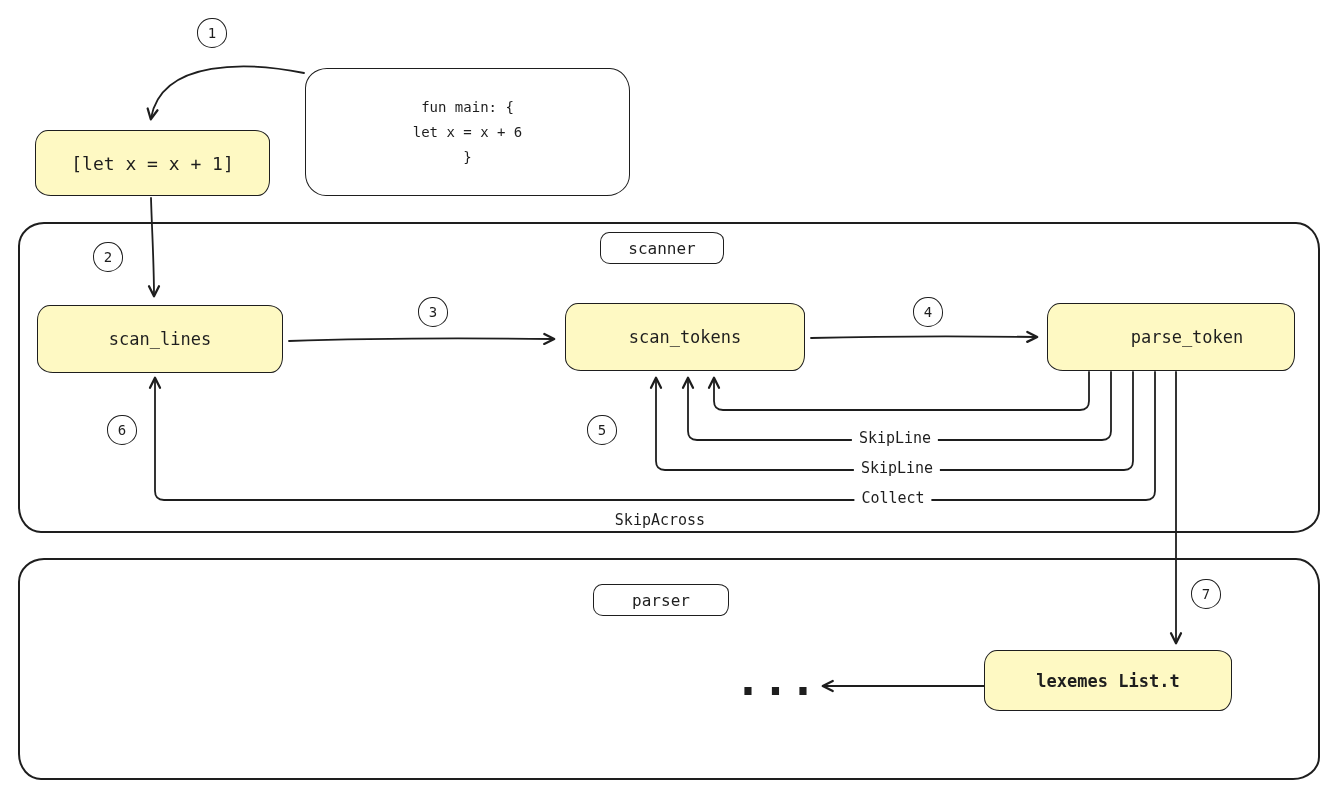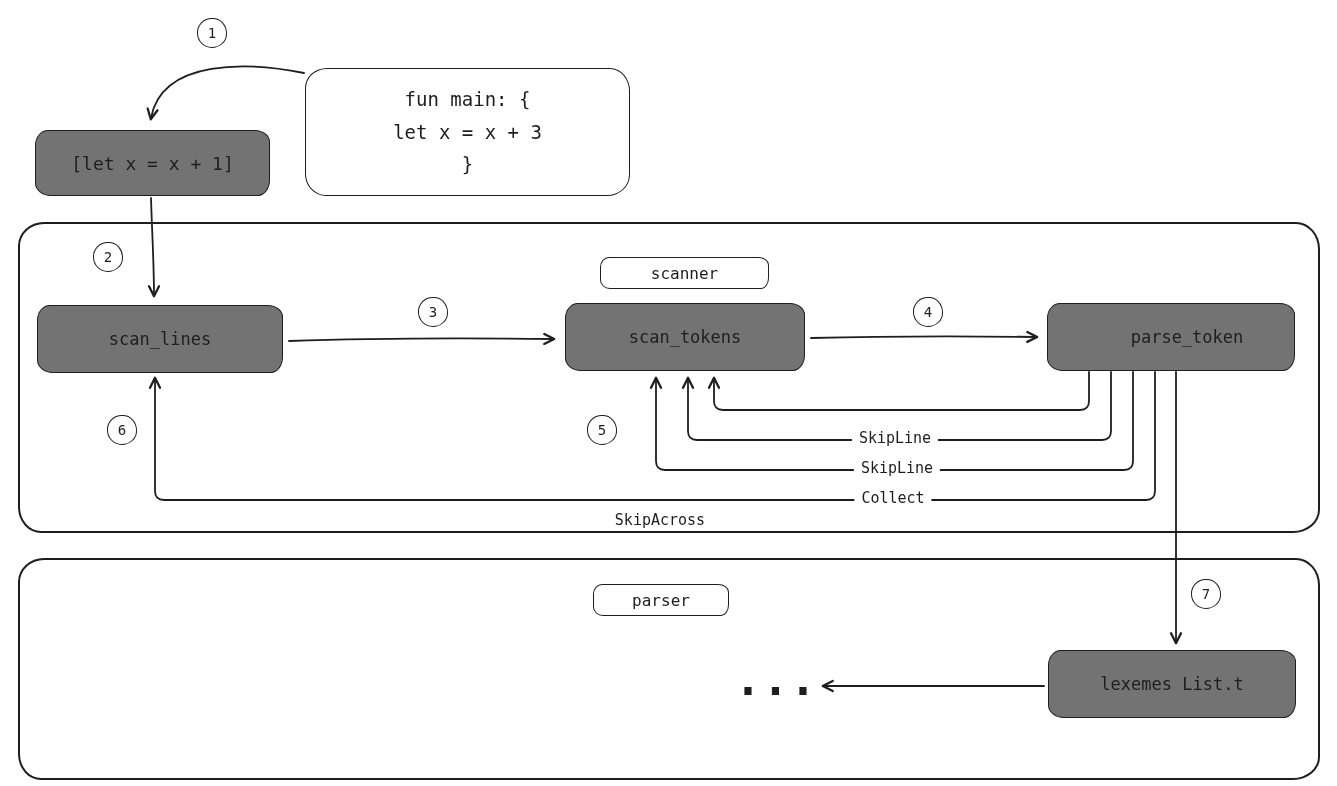--- a/index.html
+++ b/index.html
@@ -18,21 +18,21 @@
   }
   .wires {
     position: absolute;
     left: 0;
     top: 0;
     pointer-events: none;
   }
   .box {
     position: absolute;
     border: 1.8px solid #1e1e1e;
-    background: #737373;
+    background: #fef9c3;
     box-sizing: border-box;
     display: flex;
     align-items: center;
     justify-content: center;
     font-size: 17px;
   }
   .node {
     border-radius: 13px 15px 12px 16px / 15px 12px 16px 13px;
   }
   .container-frame {
@@ -57,21 +57,21 @@
     position: absolute;
     border: 1.8px solid #1e1e1e;
     border-radius: 22px 20px 23px 21px / 20px 23px 21px 22px;
     background: #ffffff;
     box-sizing: border-box;
     display: flex;
     flex-direction: column;
     align-items: center;
     justify-content: center;
     gap: 4px;
-    font-size: 19px;
+    font-size: 14px;
   }
   .code-line {
     white-space: pre;
     line-height: 1.5;
   }
   .step-circle {
     position: absolute;
     width: 30px;
     height: 30px;
     border: 1.6px solid #1e1e1e;
@@ -123,46 +123,46 @@
       <path d="M 1133 372 L 1133 461 Q 1133 470 1124 470 L 665 470 Q 656 470 656 461 L 656 379" marker-end="url(#arrow)"></path>
       <path d="M 1155 372 L 1155 491 Q 1155 500 1146 500 L 164 500 Q 155 500 155 491 L 155 379" marker-end="url(#arrow)"></path>
       <path d="M 1176 372 L 1176 642" marker-end="url(#arrow)"></path>
       <path d="M 1044 686 L 824 686" marker-end="url(#arrow)"></path>
     </g>
   </svg>
 
 
   <div class="code-box" style="left:305px; top:68px; width:325px; height:128px;">
     <div class="code-line">fun main: {</div>
-    <div class="code-line">let x = x + 3</div>
+    <div class="code-line">let x = x + 6</div>
     <div class="code-line">}</div>
   </div>
 
   <div class="box node" style="left:35px; top:130px; width:235px; height:66px; font-size:18px;">[let x = x + 1]</div>
 
   <div class="container-frame" style="left:18px; top:222px; width:1302px; height:311px;"></div>
 
-  <div class="tag" style="left:600px; top:257px; width:169px; height:32px;">scanner</div>
+  <div class="tag" style="left:600px; top:232px; width:124px; height:32px;">scanner</div>
 
   <div class="box node" style="left:565px; top:303px; width:240px; height:68px;">scan_tokens</div>
 
   <div class="box node" style="left:37px; top:305px; width:246px; height:68px;">scan_lines</div>
 
   <div class="box node" style="left:1047px; top:303px; width:248px; height:68px;padding-left:32px;">parse_token</div>
 
   <div class="wire-label" style="left:895px; top:410px;">SkipLine</div>
   <div class="wire-label" style="left:897px; top:440px;">SkipLine</div>
   <div class="wire-label" style="left:893px; top:470px;">Collect</div>
   <div class="wire-label" style="left:660px; top:492px;">SkipAcross</div>
 
   <div class="container-frame" style="left:18px; top:558px; width:1302px; height:222px;"></div>
 
   <div class="tag" style="left:593px; top:584px; width:136px; height:32px;">parser</div>
 
-  <div class="box node" style="left:1048px; top:650px; width:248px; height:68px;">lexemes List.t</div>
+  <div class="box node" style="left:984px; top:650px; width:248px; height:61px;font-weight:bold;">lexemes List.t</div>
 
   <div class="ellipsis" style="left:776px; top:680px;">...</div>
 
   <div class="step-circle" style="left:212px; top:33px;">1</div>
   <div class="step-circle" style="left:108px; top:257px;">2</div>
   <div class="step-circle" style="left:433px; top:312px;">3</div>
   <div class="step-circle" style="left:928px; top:312px;">4</div>
   <div class="step-circle" style="left:602px; top:430px;">5</div>
   <div class="step-circle" style="left:122px; top:430px;">6</div>
   <div class="step-circle" style="left:1206px; top:594px;">7</div>

